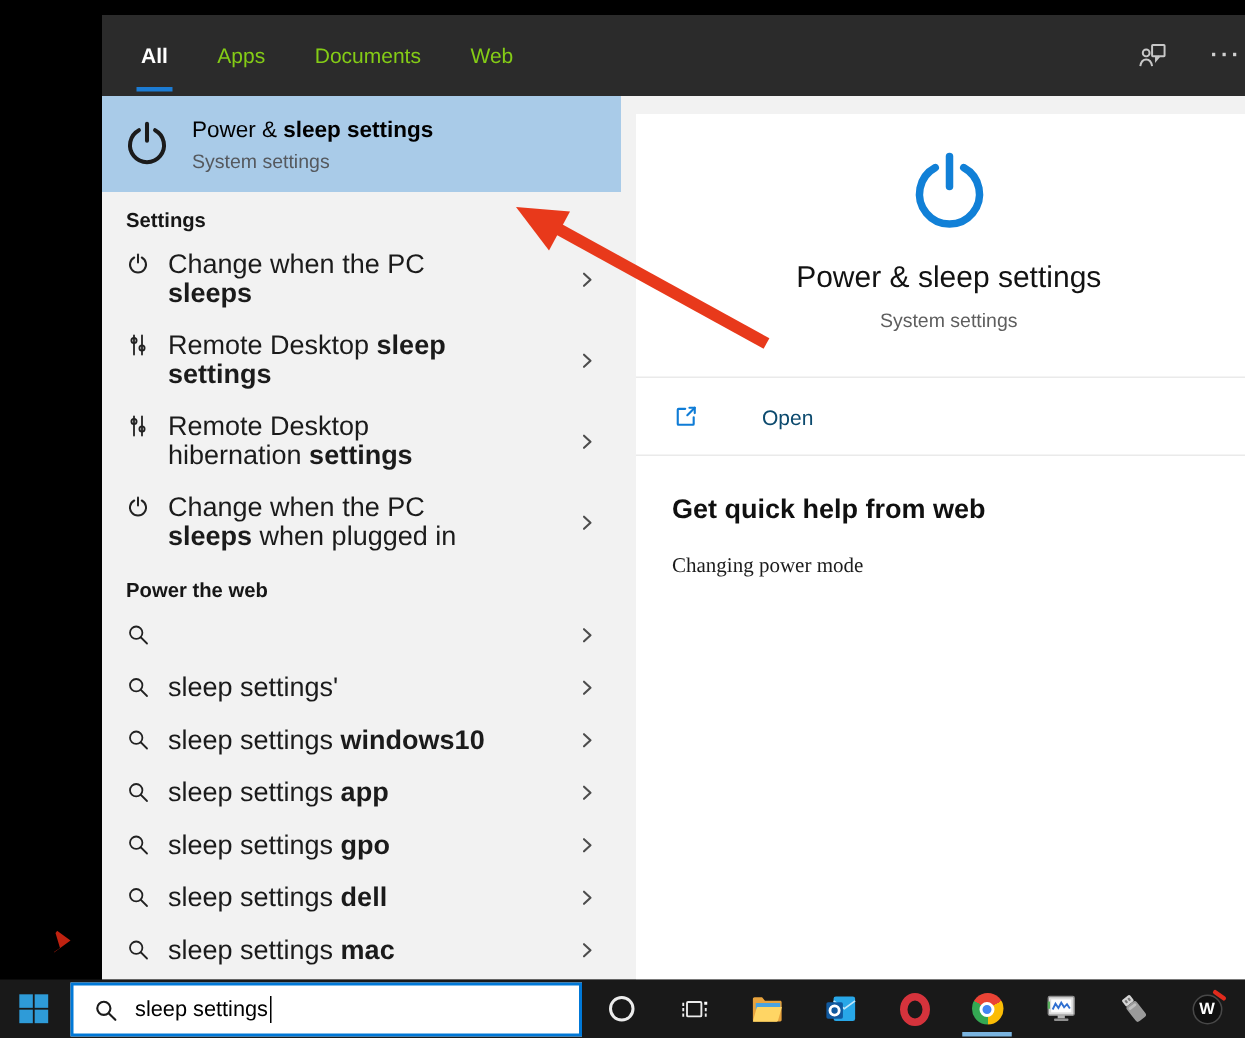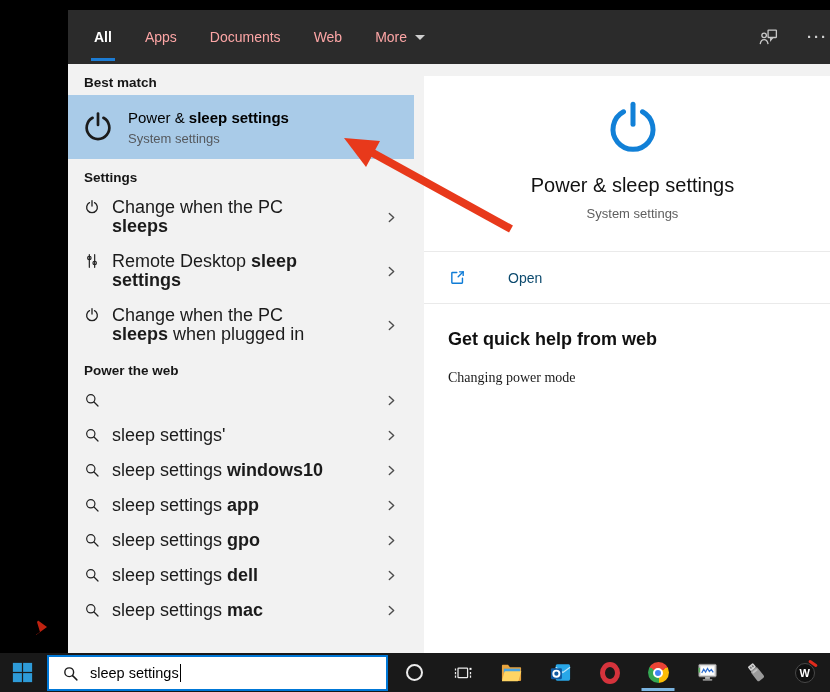--- a/index.html
+++ b/index.html
@@ -8,21 +8,21 @@
     position:relative; background:#000; overflow:hidden;
     font-family:"Liberation Sans", sans-serif;
     -webkit-font-smoothing:antialiased;
   }
   svg { display:block; }
 
   
   .flyout { position:absolute; left:52px; top:10px; width:784px; height:643px; display:flex; flex-direction:column;margin-left:16px; }
 
   .topbar { height:54px; background:#2b2b2b; display:flex; align-items:center; padding:0 24px 0 26px; flex:0 0 54px; }
-  .tab { position:relative; height:100%; display:flex; align-items:center; margin-right:33px; color:#fca5a5; font-size:14px; cursor:default; }
+  .tab { position:relative; height:100%; display:flex; align-items:center; margin-right:33px; color:#84cc16; font-size:14px; cursor:default; }
   .tab.active { color:#fff; font-weight:700; }
   .tab.active::after { content:""; position:absolute; left:-3px; right:-3px; bottom:3px; height:3px; background:#1c7cd4; }
   .tab .caret-down { margin-left:8px; width:0; height:0; border-left:5px solid transparent; border-right:5px solid transparent; border-top:5px solid #cfcfcf; }
   .topbar-right { margin-left:auto; display:flex; align-items:center; gap:28px; }
   .fb-icon { width:21px; height:21px; }
   .ellipsis { color:#cfcfcf; font-size:15px; font-weight:700; letter-spacing:2px; line-height:10px; }
 
   .content { flex:1; display:flex; background:#f2f2f2; position:relative; min-height:0; }
 
   
@@ -93,43 +93,38 @@
 
   </div>
         <div class="tab">
     <span>Documents</span>
 
   </div>
         <div class="tab">
     <span>Web</span>
 
   </div>
-        <div class="tab">
-    <span>More</span>
-    <span class="caret-down"></span>
-  </div>
       </div>
     <div class="topbar-right">
       <span>
         <svg class="fb-icon" viewBox="0 0 24 24" fill="none" stroke="#c8c8c8" stroke-width="1.5">
           <rect x="11.5" y="3.5" width="9.5" height="8.5" rx="0.5"></rect>
           <path d="M14.5 12v3l2.5-3"></path>
           <circle cx="7" cy="9.5" r="2.6"></circle>
           <path d="M2.5 19.5c.6-3.4 2.4-5 4.5-5s3.9 1.6 4.5 5"></path>
         </svg>
       </span>
       <span class="ellipsis">···</span>
     </div>
   </div>
 
   <div class="content">
 
     <div class="left-panel">
 
-      <div class="section-header">Best match</div>
 
       <div class="best-match">
         <span class="bm-icon">
           <svg viewBox="0 0 24 24" fill="none" stroke="currentColor" stroke-width="1.9" stroke-linecap="round" width="100%" height="100%">
             <path d="M8.2 5.5a8 8 0 1 0 7.6 0"></path>
               <line x1="12" y1="2.5" x2="12" y2="10.5"></line>
           </svg>
         </span>
         <span>
           <div class="bm-title" id="bm-title"><span>Power &amp; </span><span class="seg-bold">sleep settings</span></div>
@@ -156,20 +151,36 @@
           <div class="result-row">
     <span class="row-icon">
               <svg viewBox="0 0 24 24" fill="none" stroke="currentColor" stroke-width="1.8" stroke-linecap="round" width="100%" height="100%">
                 <line x1="8" y1="2.5" x2="8" y2="21.5"></line>
                 <circle cx="8" cy="7.5" r="2.6"></circle>
                 <line x1="16" y1="2.5" x2="16" y2="21.5"></line>
                 <circle cx="16" cy="15" r="2.6"></circle>
               </svg>
             </span>
     <div class="row-text"><span>Remote Desktop </span><span class="seg-bold">sleep settings</span></div>
+    <span class="row-chevron">
+      <svg viewBox="0 0 24 24" fill="none" stroke="currentColor" stroke-width="2.6" stroke-linecap="round" stroke-linejoin="round" width="100%" height="100%">
+        <path d="M8 4.5l8 7.5-8 7.5"></path>
+      </svg>
+    </span>
+  </div>
+          <div class="result-row">
+    <span class="row-icon">
+              <svg viewBox="0 0 24 24" fill="none" stroke="currentColor" stroke-width="1.8" stroke-linecap="round" width="100%" height="100%">
+                <line x1="8" y1="2.5" x2="8" y2="21.5"></line>
+                <circle cx="8" cy="7.5" r="2.6"></circle>
+                <line x1="16" y1="2.5" x2="16" y2="21.5"></line>
+                <circle cx="16" cy="15" r="2.6"></circle>
+              </svg>
+            </span>
+    <div class="row-text"><span>Remote Desktop hibernation </span><span class="seg-bold">settings</span></div>
     <span class="row-chevron">
       <svg viewBox="0 0 24 24" fill="none" stroke="currentColor" stroke-width="2.6" stroke-linecap="round" stroke-linejoin="round" width="100%" height="100%">
         <path d="M8 4.5l8 7.5-8 7.5"></path>
       </svg>
     </span>
   </div>
           <div class="result-row">
     <span class="row-icon">
               <svg viewBox="0 0 24 24" fill="none" stroke="currentColor" stroke-width="2" stroke-linecap="round" width="100%" height="100%">
                 <path d="M8.2 5.5a8 8 0 1 0 7.6 0"></path>

